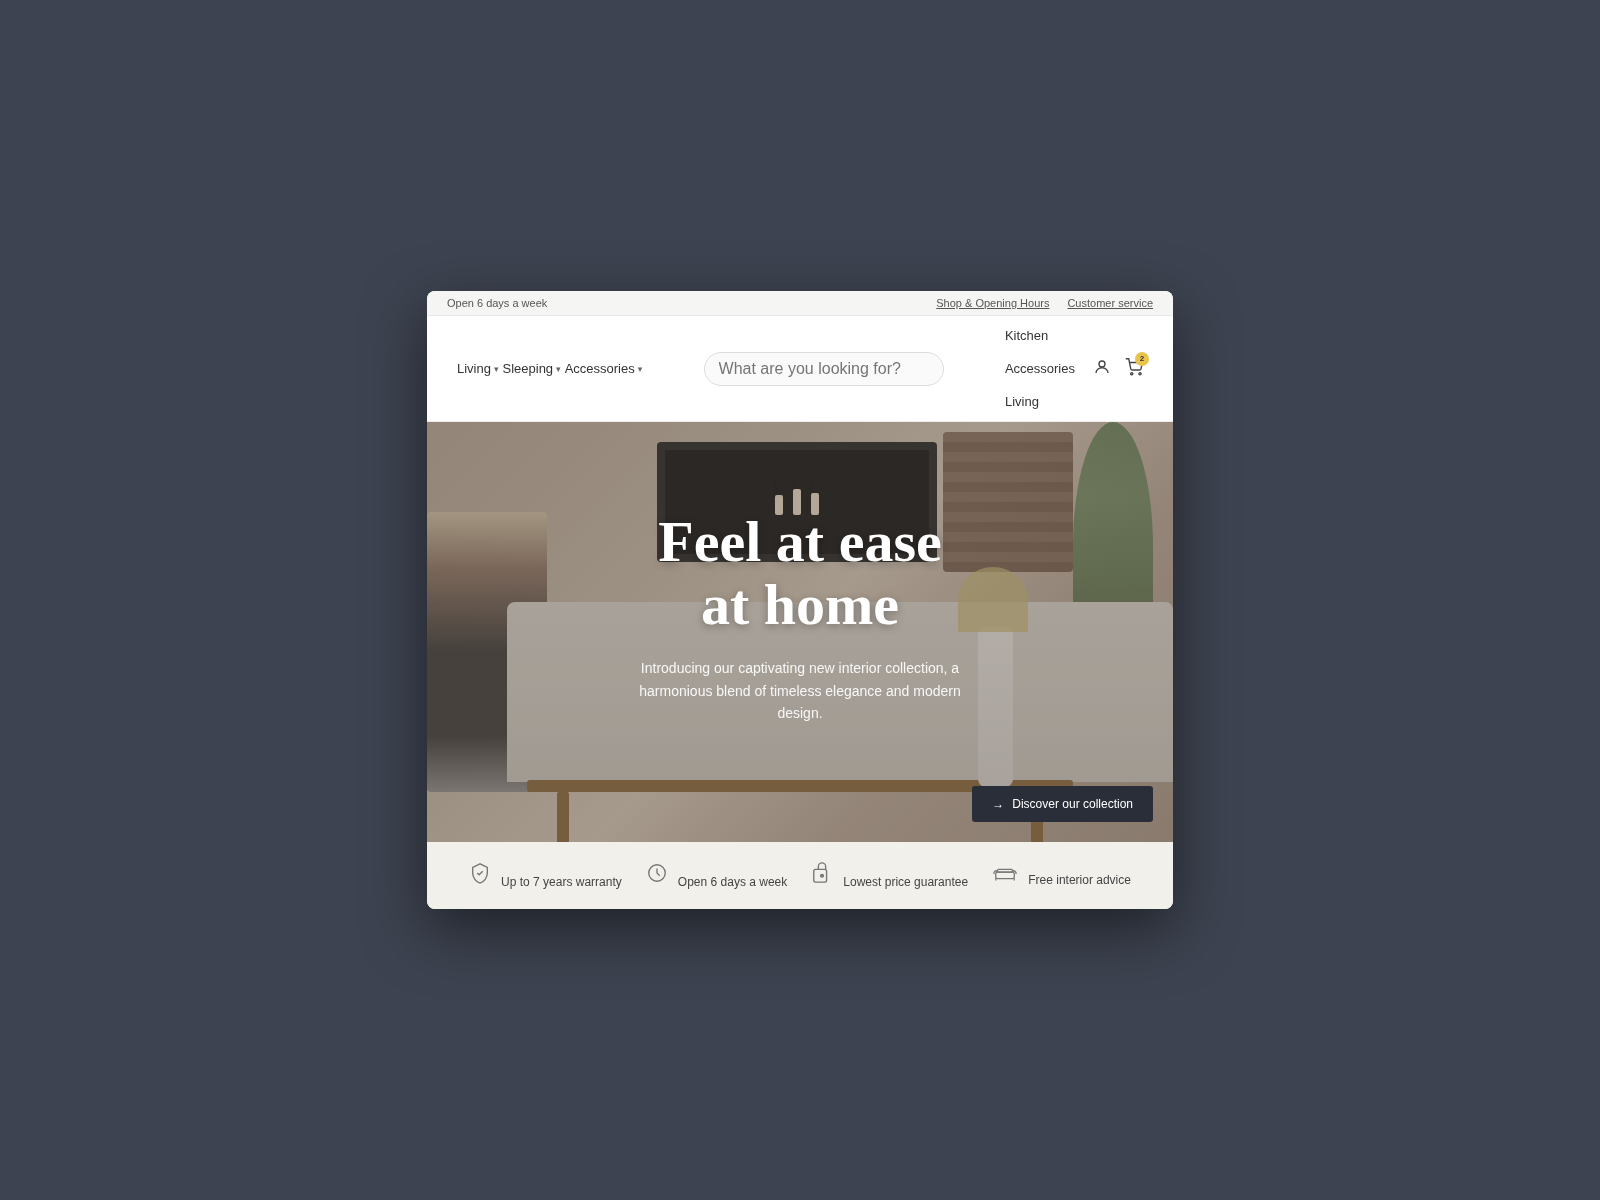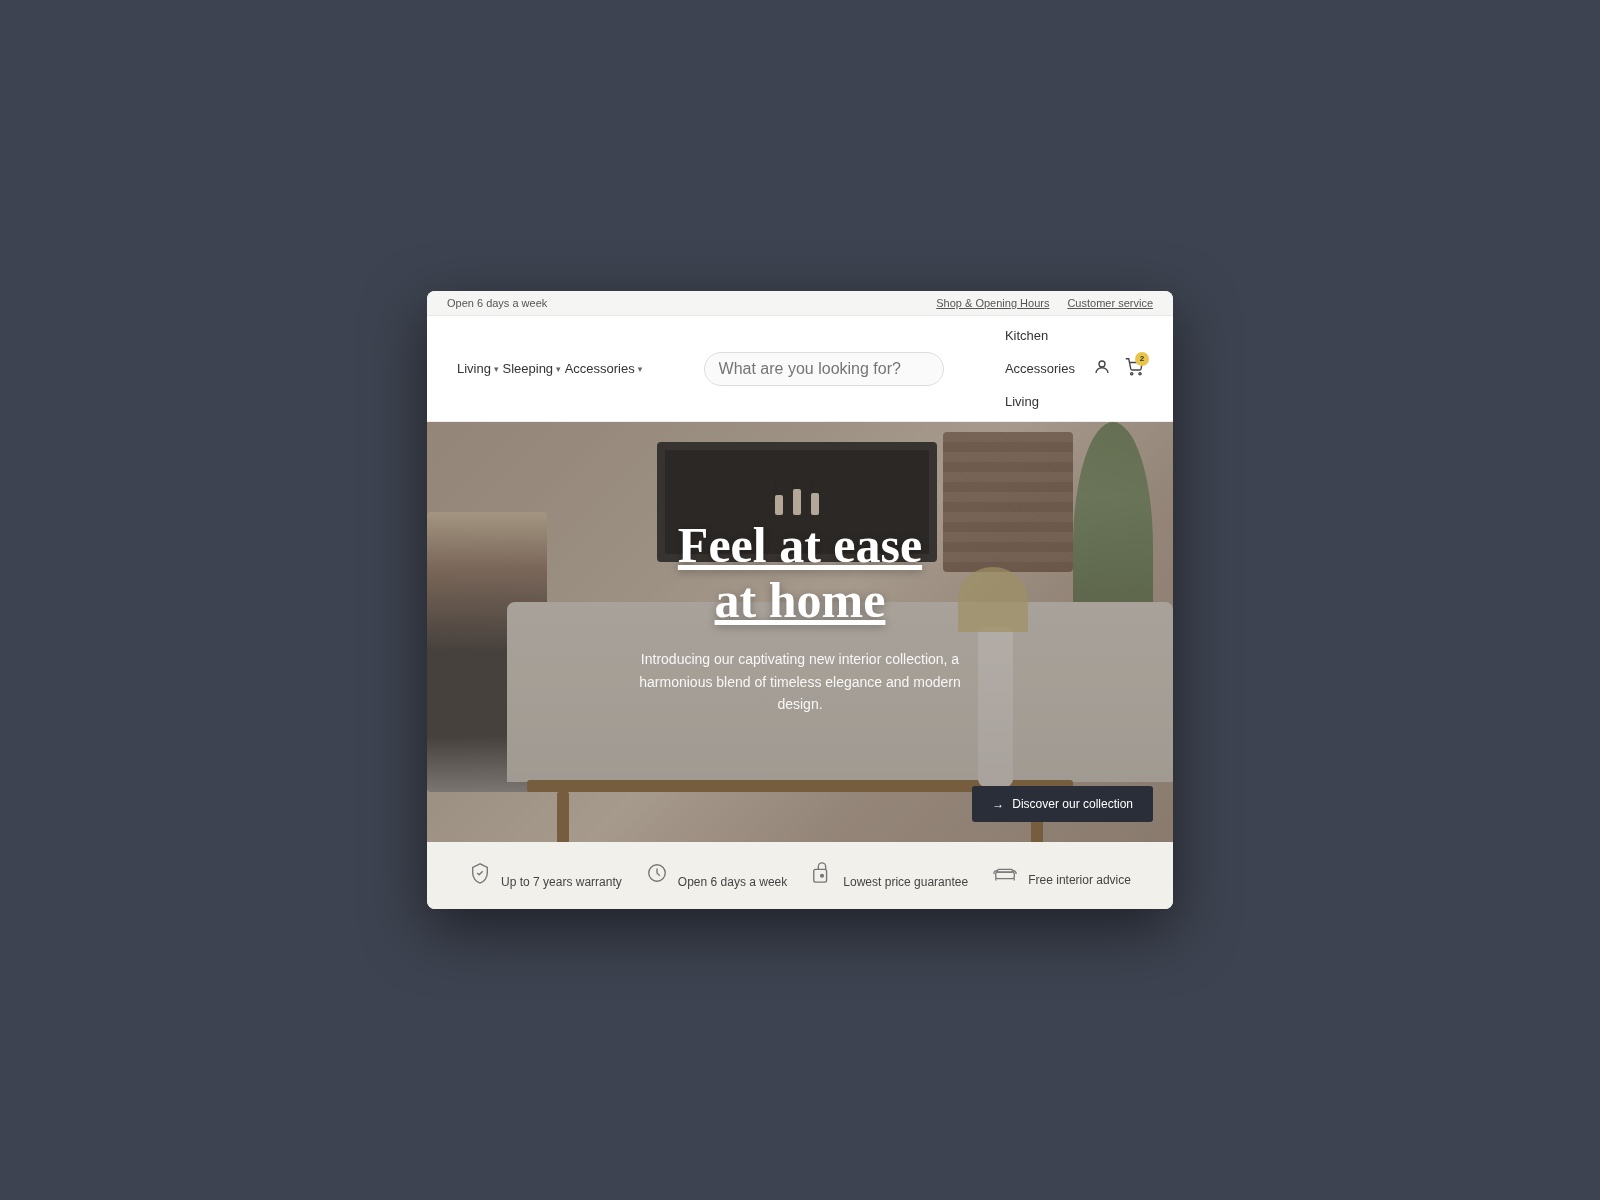--- a/index.html
+++ b/index.html
@@ -302,27 +302,26 @@
       display: flex;
       flex-direction: column;
       align-items: center;
       justify-content: center;
       text-align: center;
       color: #fff;
       padding: 20px;
     }
 
     .hero-title {
-      font-size: 50px;
+      font-size: 58px;
       font-weight: 700;
       line-height: 1.1;
       margin-bottom: 20px;
       font-family: Georgia, 'Times New Roman', serif;
       text-shadow: 0 2px 8px rgba(0,0,0,0.3);
-      text-decoration: underline;
     }
 
     .hero-subtitle {
       font-size: 14px;
       line-height: 1.6;
       max-width: 360px;
       color: rgba(255,255,255,0.92);
       margin-bottom: 30px;
     }
 

